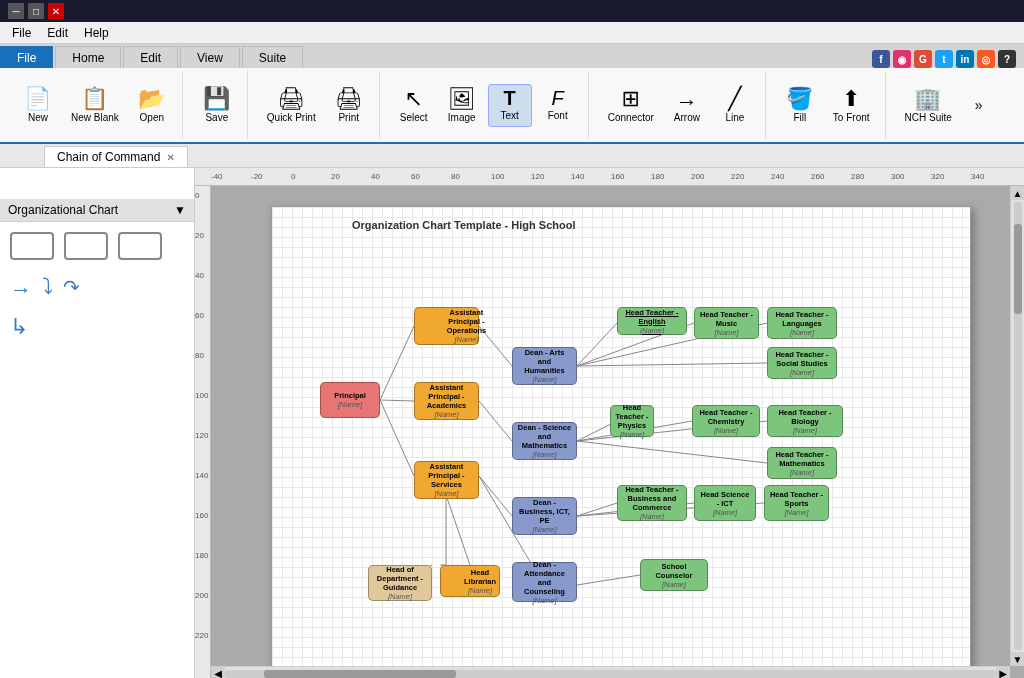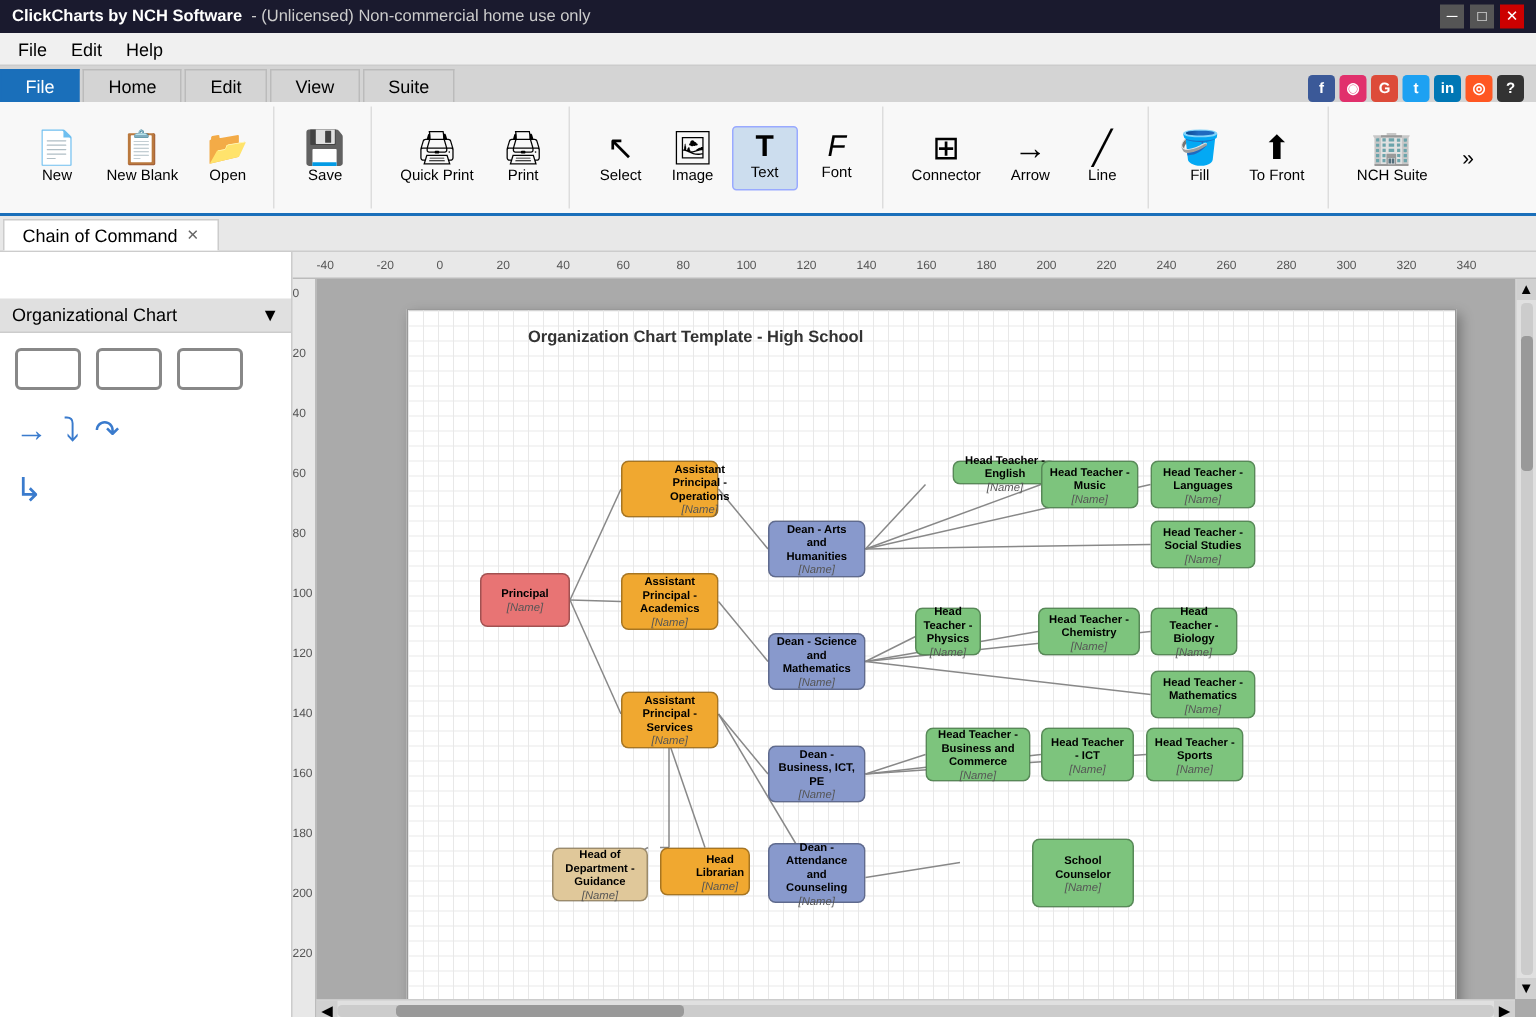--- a/index.html
+++ b/index.html
@@ -110,20 +110,21 @@
       font-size: 10px; color: white; cursor: pointer; font-weight: bold;
     }
 
     
     .doc-tabs {
       background: #e8e8e8;
       display: flex;
       align-items: center;
       height: 24px;
       border-bottom: 1px solid #ccc;
+      padding-left: 42px;
     }
     .doc-tab {
       padding: 3px 12px;
       cursor: pointer;
       font-size: 12px;
       background: #f0f0f0;
       border: 1px solid #ccc;
       border-bottom: none;
       margin: 2px 2px 0;
       display: flex; align-items: center; gap: 6px;
@@ -285,24 +286,20 @@
       position: absolute;
       top: 0; left: 0;
       width: 100%; height: 100%;
       pointer-events: none;
     }
   </style>
 </head>
 <body>
 
 <div class="title-bar">
-  <div class="title-bar-left">
-    <span class="title-bar-logo">ClickCharts by NCH Software</span>
-    <span class="title-bar-title">- (Unlicensed) Non-commercial home use only</span>
-  </div>
   <div class="title-bar-controls">
     <button class="title-bar-btn">─</button>
     <button class="title-bar-btn">□</button>
     <button class="title-bar-btn close">✕</button>
   </div>
 </div>
 
 <div class="menu-bar">
   <span class="menu-item">File</span>
   <span class="menu-item">Edit</span>
@@ -565,21 +562,21 @@
           <div class="node" style="left:240px;top:290px;width:65px;height:38px;background:#8899cc;">
             <span class="node-title">Dean - Business, ICT, PE</span>
             <span class="node-name">[Name]</span>
           </div>
 
           <div class="node" style="left:240px;top:355px;width:65px;height:40px;background:#8899cc;">
             <span class="node-title">Dean - Attendance and Counseling</span>
             <span class="node-name">[Name]</span>
           </div>
 
-          <div class="node" style="left:363px;top:100px;width:70px;height:16px;background:#7dc47d;">
+          <div class="node" style="left:345px;top:100px;width:70px;height:28px;background:#7dc47d;text-decoration:underline;">
             <span class="node-title">Head Teacher - English</span>
             <span class="node-name">[Name]</span>
           </div>
 
           <div class="node" style="left:422px;top:100px;width:65px;height:32px;background:#7dc47d;">
             <span class="node-title">Head Teacher - Music</span>
             <span class="node-name">[Name]</span>
           </div>
 
           <div class="node" style="left:495px;top:100px;width:70px;height:32px;background:#7dc47d;">
@@ -595,46 +592,46 @@
           <div class="node" style="left:338px;top:198px;width:44px;height:32px;background:#7dc47d;">
             <span class="node-title">Head Teacher - Physics</span>
             <span class="node-name">[Name]</span>
           </div>
 
           <div class="node" style="left:420px;top:198px;width:68px;height:32px;background:#7dc47d;">
             <span class="node-title">Head Teacher - Chemistry</span>
             <span class="node-name">[Name]</span>
           </div>
 
-          <div class="node" style="left:495px;top:198px;width:58px;height:32px;background:#7dc47d;">
+          <div class="node" style="left:495px;top:198px;width:76px;height:32px;background:#7dc47d;">
             <span class="node-title">Head Teacher - Biology</span>
             <span class="node-name">[Name]</span>
           </div>
 
           <div class="node" style="left:495px;top:240px;width:70px;height:32px;background:#7dc47d;">
             <span class="node-title">Head Teacher - Mathematics</span>
             <span class="node-name">[Name]</span>
           </div>
 
           <div class="node" style="left:345px;top:278px;width:70px;height:36px;background:#7dc47d;">
             <span class="node-title">Head Teacher - Business and Commerce</span>
             <span class="node-name">[Name]</span>
           </div>
 
           <div class="node" style="left:422px;top:278px;width:62px;height:36px;background:#7dc47d;">
-            <span class="node-title">Head Teacher - ICT</span>
+            <span class="node-title">Head Science - ICT</span>
             <span class="node-name">[Name]</span>
           </div>
 
           <div class="node" style="left:492px;top:278px;width:65px;height:36px;background:#7dc47d;">
             <span class="node-title">Head Teacher - Sports</span>
             <span class="node-name">[Name]</span>
           </div>
 
-          <div class="node" style="left:368px;top:352px;width:68px;height:46px;background:#7dc47d;margin-left:48px;">
+          <div class="node" style="left:368px;top:352px;width:68px;height:32px;background:#7dc47d;">
             <span class="node-title">School Counselor</span>
             <span class="node-name">[Name]</span>
           </div>
 
           <div class="node" style="left:168px;top:358px;width:60px;height:32px;background:#f0a830;padding-left:24px;">
             <span class="node-title">Head Librarian</span>
             <span class="node-name">[Name]</span>
           </div>
 
           <div class="node" style="left:96px;top:358px;width:64px;height:36px;background:#e0c89a;">

